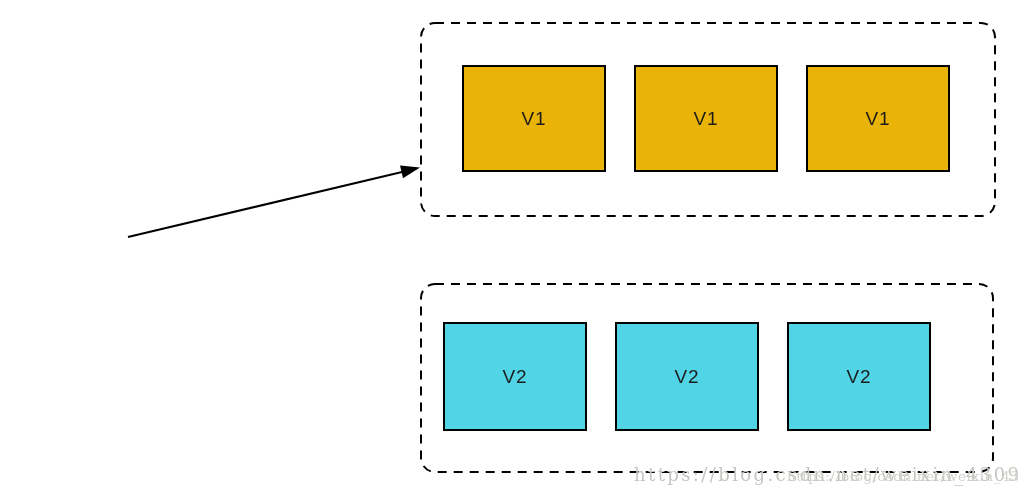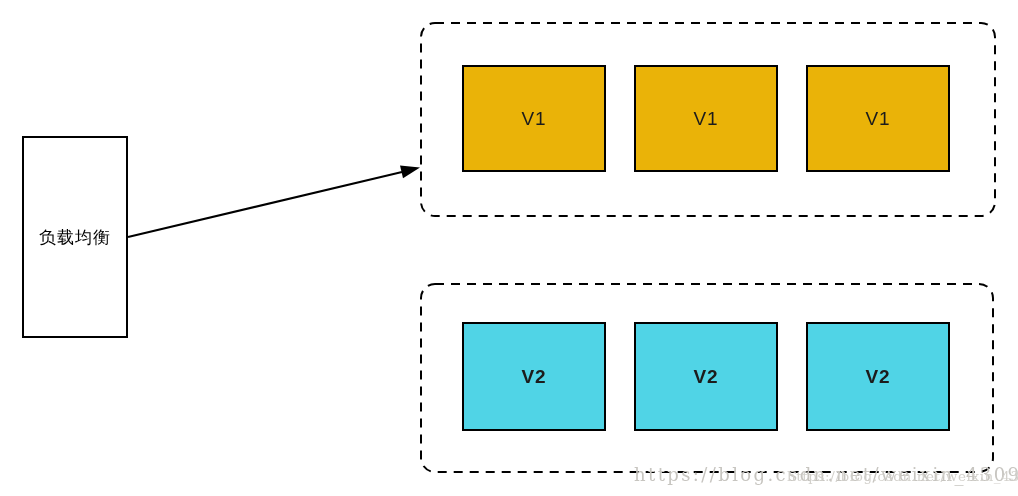--- a/index.html
+++ b/index.html
@@ -38,21 +38,21 @@
     width: 1018px; height: 496px;
     pointer-events: none;
   }
   
   .cluster {
     position: absolute;
     width: 574px;
     height: 193px;
   }
   .cluster.v1 { left: 421px; top: 23px; }
-  .cluster.v2 { left: 421px; top: 284px; height: 188px; font-weight: bold; }
+  .cluster.v2 { left: 402px; top: 284px; height: 188px; }
   
   .node {
     position: absolute;
     width: 144px;
     height: 107px;
     border: 2px solid #000000;
     box-sizing: border-box;
     display: flex;
     align-items: center;
     justify-content: center;
@@ -98,23 +98,20 @@
 
   <svg class="overlay-svg" viewBox="0 0 1018 496" xmlns="http://www.w3.org/2000/svg">
     <rect x="421" y="23" width="574" height="193" rx="14" fill="none" stroke="#000000" stroke-width="2" stroke-dasharray="9 7"></rect>
     <rect x="421" y="284" width="572" height="188" rx="14" fill="none" stroke="#000000" stroke-width="2" stroke-dasharray="9 7"></rect>
     <g>
       <line x1="128" y1="237" x2="402" y2="172" stroke="#000000" stroke-width="2"></line>
       <polygon points="420,167.5 403,178.2 400,165.6" fill="#000000"></polygon>
     </g>
   </svg>
 
-  <div class="lb-box">
-    <span class="lb-label">负载均衡</span>
-  </div>
 
   <div class="cluster v1">
     <div class="node n0">V1</div>
     <div class="node n1">V1</div>
     <div class="node n2">V1</div>
   </div>
 
   <div class="cluster v2">
     <div class="node n0">V2</div>
     <div class="node n1">V2</div>

